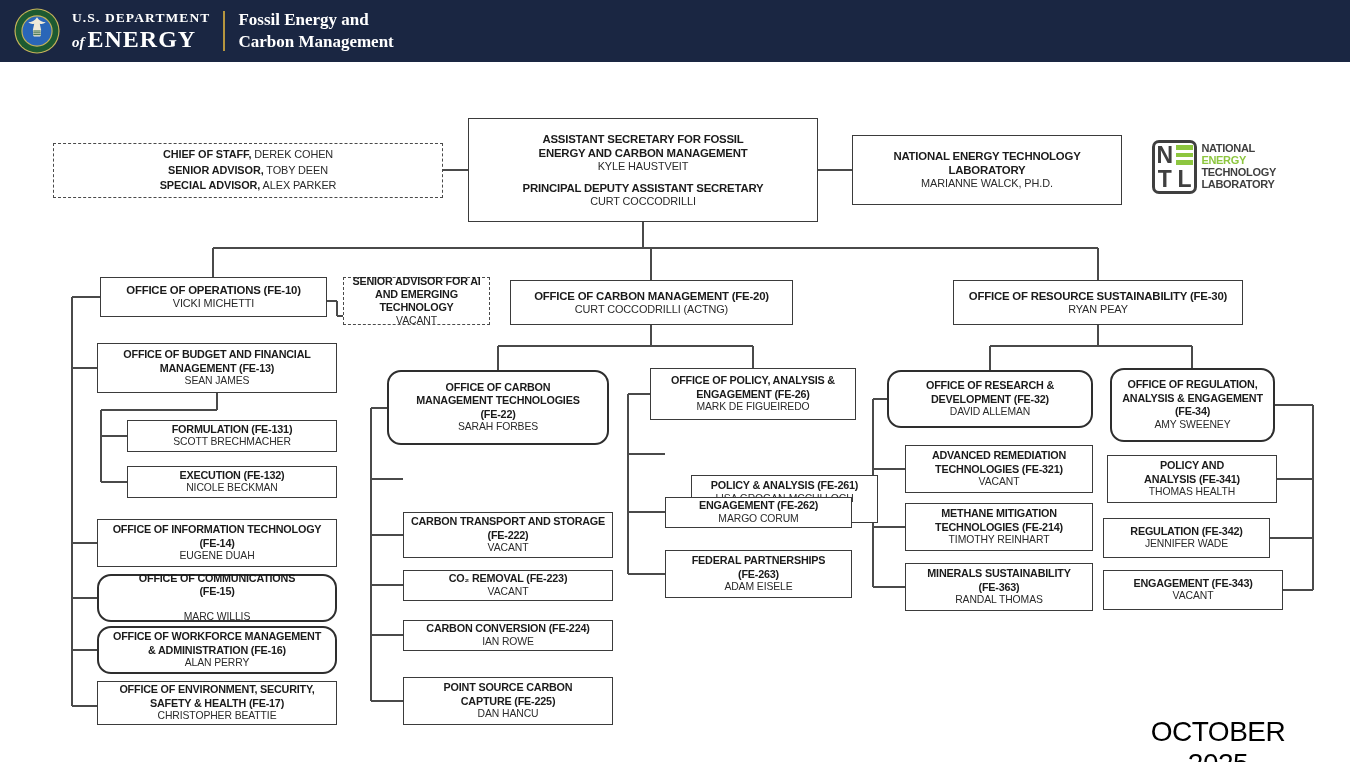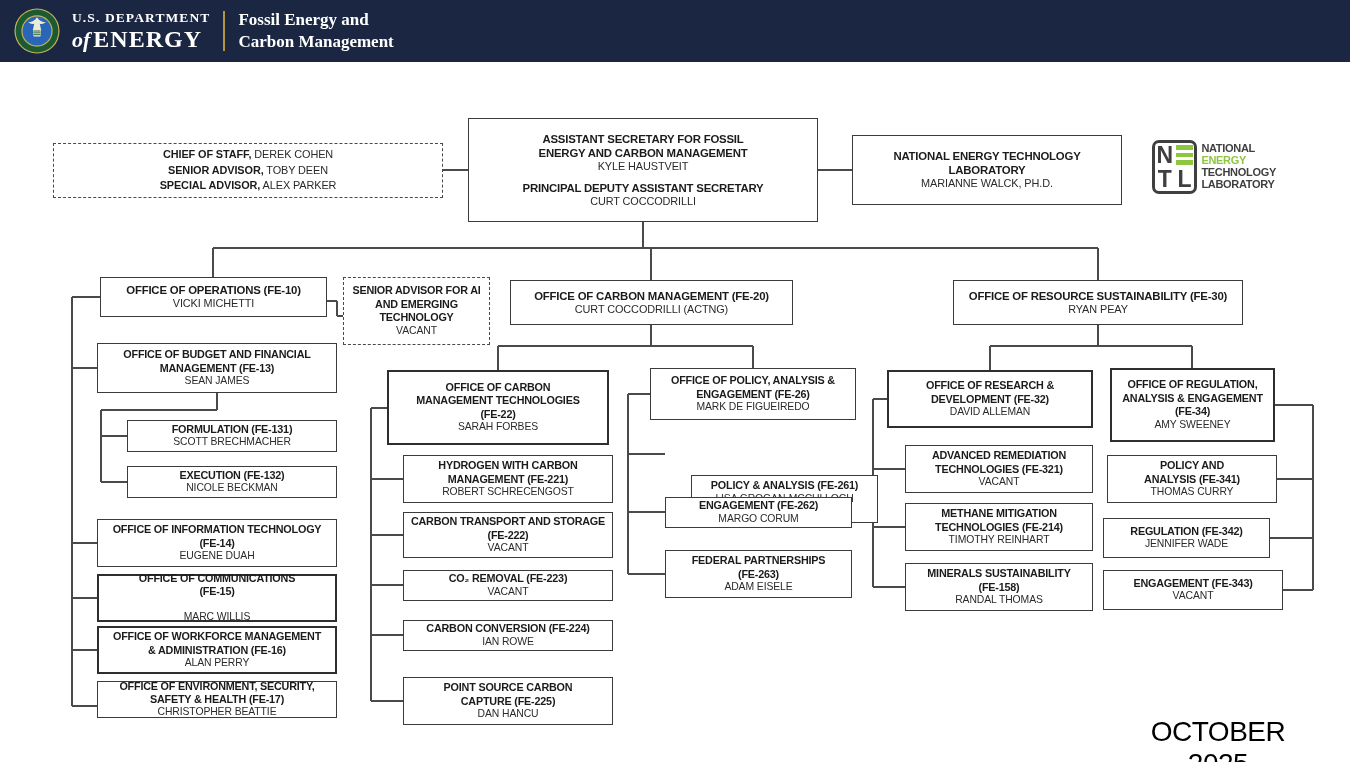--- a/index.html
+++ b/index.html
@@ -7,54 +7,54 @@
   #stage{position:relative;width:1350px;height:762px;background:#fff;overflow:hidden;
          font-family:"Liberation Sans","DejaVu Sans",sans-serif;}
 
   
   #hdr{position:absolute;left:0;top:0;width:1350px;height:62px;background:#1a2642;
        display:flex;align-items:center;padding-left:14px;box-sizing:border-box;color:#fff;}
   #seal{flex:0 0 auto;margin-right:12px;}
   .dept{font-family:"Liberation Serif","DejaVu Serif",serif;line-height:1;}
   .dept-top{font-size:13.5px;font-weight:bold;letter-spacing:1.1px;margin-bottom:2px;}
   .dept-bot{font-size:24px;font-weight:bold;letter-spacing:1px;}
-  .dept-bot .of{font-style:italic;font-weight:bold;font-size:22px;letter-spacing:0;margin-right:3px;}
+  .dept-bot .of{font-style:italic;font-weight:bold;font-size:15px;letter-spacing:0;margin-right:3px;}
   #gold-divider{width:2px;height:40px;background:#b5953f;margin:0 13px 0 13px;}
   .program{font-family:"Liberation Serif","DejaVu Serif",serif;font-weight:bold;
            font-size:17px;line-height:1.3;}
 
   
   .obox{position:absolute;background:#fff;border:1.4px solid #3b3b3b;box-sizing:border-box;
         display:flex;flex-direction:column;align-items:center;justify-content:center;
         text-align:center;padding:2px 3px;}
-  .obox.thick{border-width:2.2px;border-color:#2e2e2e;}
+  .obox.thick{border-width:2.2px;border-color:#2e2e2e;border-radius:14px;}
   .obox.dashed{border:1.6px dashed #4a4a4a;}
   .t{font-weight:bold;font-size:10.8px;line-height:1.24;white-space:pre-line;color:#1b1b1b;letter-spacing:-0.2px;}
   .n{font-weight:normal;font-size:10.4px;line-height:1.24;white-space:pre-line;color:#2a2a2a;letter-spacing:-0.1px;}
   .lg .t{font-size:11.4px;}
   .lg .n{font-size:10.9px;}
   .gap{height:7px;}
   .adv-row{font-size:10.9px;line-height:1.45;color:#2a2a2a;letter-spacing:-0.1px;}
   .adv-row b{color:#1b1b1b;}
 
   
   #b-asfe{left:468px;top:118px;width:350px;height:104px;}
   #b-adv{left:53px;top:143px;width:390px;height:55px;}
   #b-netl{left:852px;top:135px;width:270px;height:70px;}
   #b-fe10{left:100px;top:277px;width:227px;height:40px;}
-  #b-ai{left:343px;top:277px;width:147px;height:68px;}
+  #b-ai{left:343px;top:277px;width:147px;height:48px;}
   #b-fe20{left:510px;top:280px;width:283px;height:45px;}
   #b-fe30{left:953px;top:280px;width:290px;height:45px;}
   #b-fe13{left:97px;top:343px;width:240px;height:50px;}
   #b-fe131{left:127px;top:420px;width:210px;height:32px;}
   #b-fe132{left:127px;top:466px;width:210px;height:32px;}
   #b-fe14{left:97px;top:519px;width:240px;height:48px;}
   #b-fe15{left:97px;top:574px;width:240px;height:48px;gap:13px;}
   #b-fe16{left:97px;top:626px;width:240px;height:48px;}
-  #b-fe17{left:97px;top:681px;width:240px;height:37px;}
+  #b-fe17{left:97px;top:681px;width:240px;height:44px;}
   #b-fe22{left:387px;top:370px;width:222px;height:75px;}
   #b-fe221{left:403px;top:455px;width:210px;height:48px;}
   #b-fe222{left:403px;top:512px;width:210px;height:46px;}
   #b-fe223{left:403px;top:570px;width:210px;height:31px;}
   #b-fe224{left:403px;top:620px;width:210px;height:31px;}
   #b-fe225{left:403px;top:677px;width:210px;height:48px;}
   #b-fe26{left:650px;top:368px;width:206px;height:52px;}
   #b-fe261{left:691px;top:430px;width:187px;height:48px;margin-top:45px;}
   #b-fe262{left:665px;top:497px;width:187px;height:31px;justify-content:center;}
   #b-fe263{left:665px;top:550px;width:187px;height:48px;}
@@ -261,25 +261,20 @@
 SAFETY &amp; HEALTH (FE-17)</div>
     <div class="n">CHRISTOPHER BEATTIE</div>
   </div>
 
   <div class="obox thick" id="b-fe22">
     <div class="t">OFFICE OF CARBON
 MANAGEMENT TECHNOLOGIES
 (FE-22)</div>
     <div class="n">SARAH FORBES</div>
   </div>
-  <div class="obox" id="b-fe221">
-    <div class="t">HYDROGEN WITH CARBON
-MANAGEMENT (FE-221)</div>
-    <div class="n">ROBERT SCHRECENGOST</div>
-  </div>
   <div class="obox" id="b-fe222">
     <div class="t">CARBON TRANSPORT AND STORAGE
 (FE-222)</div>
     <div class="n">VACANT</div>
   </div>
   <div class="obox" id="b-fe223">
     <div class="t">CO₂ REMOVAL (FE-223)</div>
     <div class="n">VACANT</div>
   </div>
   <div class="obox" id="b-fe224">
@@ -322,34 +317,34 @@
 TECHNOLOGIES (FE-321)</div>
     <div class="n">VACANT</div>
   </div>
   <div class="obox" id="b-fe322">
     <div class="t">METHANE MITIGATION
 TECHNOLOGIES (FE-214)</div>
     <div class="n">TIMOTHY REINHART</div>
   </div>
   <div class="obox" id="b-fe323">
     <div class="t">MINERALS SUSTAINABILITY
-(FE-158)</div>
+(FE-363)</div>
     <div class="n">RANDAL THOMAS</div>
   </div>
 
   <div class="obox thick" id="b-fe34">
     <div class="t">OFFICE OF REGULATION,
 ANALYSIS &amp; ENGAGEMENT
 (FE-34)</div>
     <div class="n">AMY SWEENEY</div>
   </div>
   <div class="obox" id="b-fe341">
     <div class="t">POLICY AND
 ANALYSIS (FE-341)</div>
-    <div class="n">THOMAS CURRY</div>
+    <div class="n">THOMAS HEALTH</div>
   </div>
   <div class="obox" id="b-fe342">
     <div class="t">REGULATION (FE-342)</div>
     <div class="n">JENNIFER WADE</div>
   </div>
   <div class="obox" id="b-fe343">
     <div class="t">ENGAGEMENT (FE-343)</div>
     <div class="n">VACANT</div>
   </div>
 

